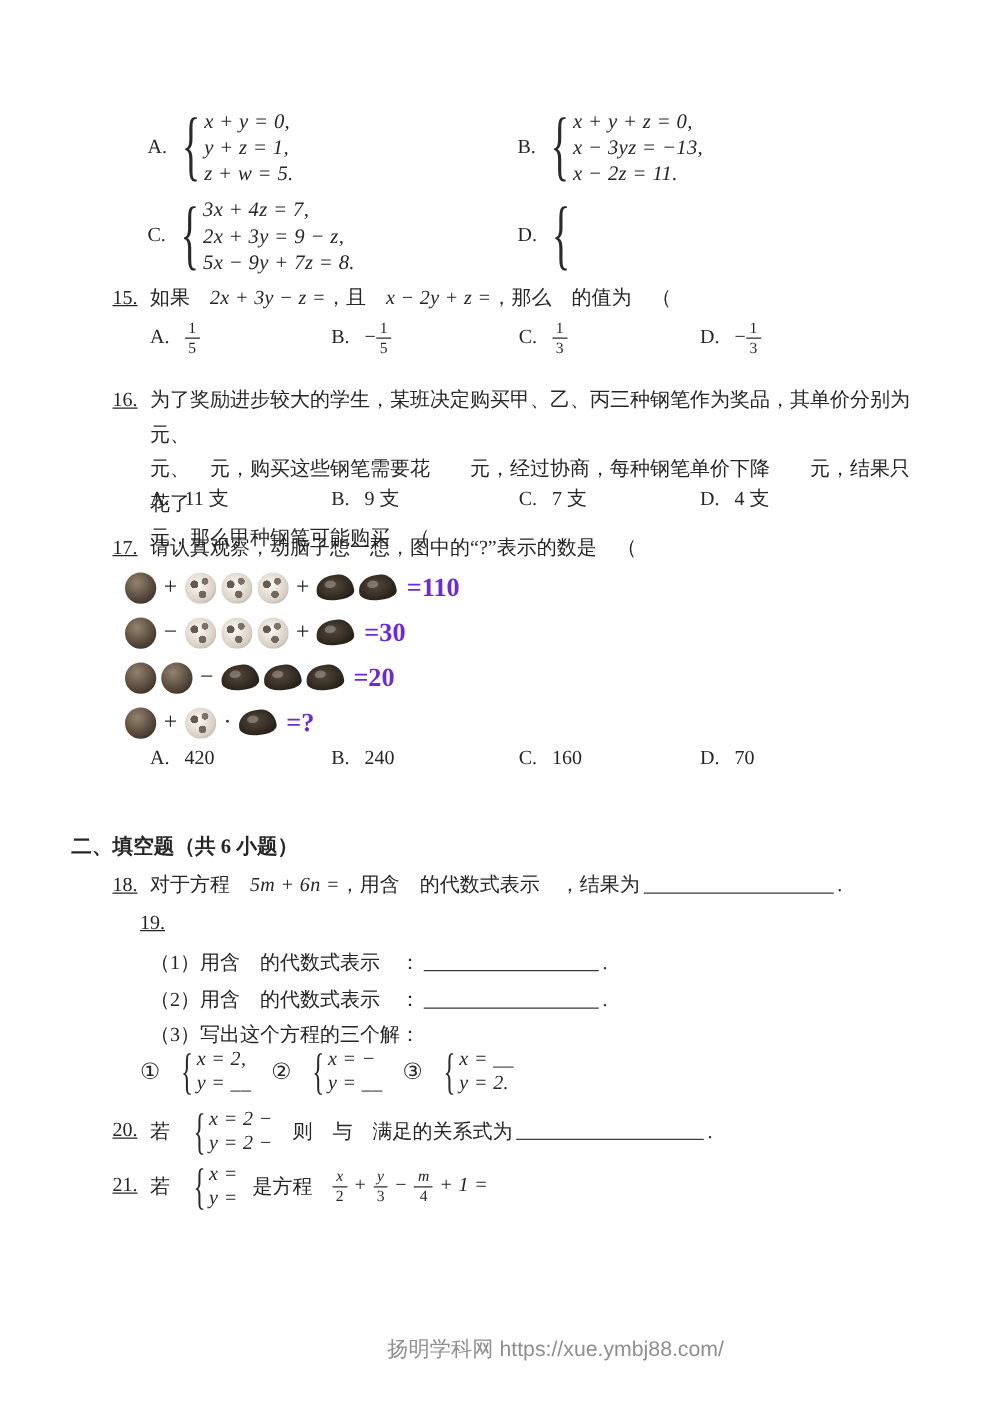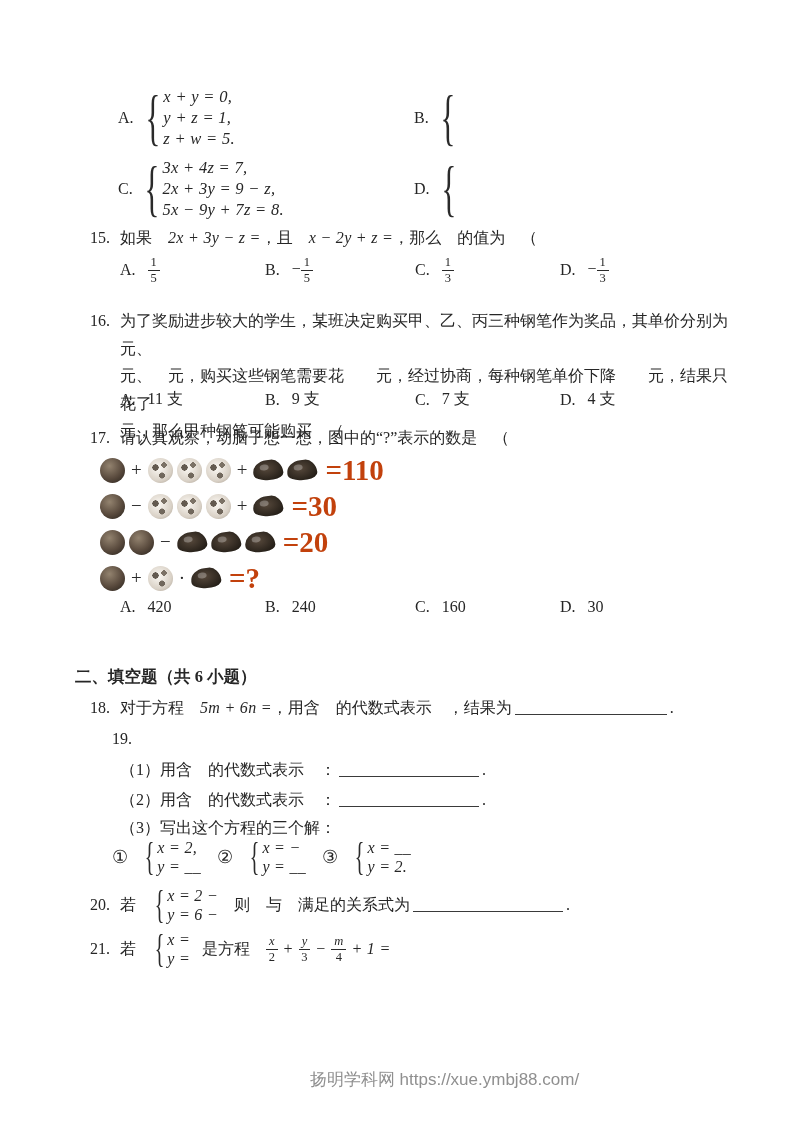--- a/index.html
+++ b/index.html
@@ -7,21 +7,21 @@
         font-family:"Liberation Serif","DejaVu Serif",serif;font-size:16px;overflow:hidden;}
   .abs{position:absolute;}
 
   
   .p-t{font-family:"Liberation Serif","DejaVu Serif",serif;font-style:normal;}
   .p-m{font-family:"Liberation Serif","DejaVu Serif",serif;font-style:italic;letter-spacing:.3px;}
   .blank{display:inline-block;border-bottom:1.3px solid #3a3a3a;height:15px;vertical-align:-2px;margin:0 3px;}
 
   
   .qline{display:flex;align-items:baseline;}
-  .qno{width:30px;flex:none;}
+  .qno{width:30px;flex:none;text-decoration:underline;}
   .q16-lines div{line-height:27.5px;}
 
   
   .sys{display:inline-flex;align-items:center;}
   .sys .brace{font-size:62px;font-weight:400;line-height:.95;transform:scaleX(.5);margin:0 -4px 0 -6px;color:#2a2a2a;}
   .sys .slines{display:flex;flex-direction:column;}
   .sys .slines span{font-style:italic;line-height:21px;font-size:16.5px;letter-spacing:.3px;}
   .sys2 .brace{font-size:40px;margin:0 -2px 0 -4px;}
   .sys2 .slines span{line-height:19px;font-size:16px;}
   .sys-grid{display:grid;grid-template-columns:296px auto;row-gap:8px;}
@@ -47,21 +47,21 @@
   .icon.soccer{width:25px;height:25px;border-radius:50%;
      background:
        radial-gradient(circle at 30% 38%, rgba(74,64,53,.85) 13%, rgba(0,0,0,0) 14%),
        radial-gradient(circle at 64% 28%, rgba(96,85,72,.8) 11%, rgba(0,0,0,0) 12%),
        radial-gradient(circle at 56% 70%, rgba(84,74,62,.8) 13%, rgba(0,0,0,0) 14%),
        radial-gradient(circle at 42% 40%, #fbf8f3, #d9d1c6 62%, #a1978a);}
   .icon.shoe{width:30px;height:20px;transform:rotate(-7deg);border-radius:55% 45% 42% 58% / 68% 80% 36% 42%;
      background:radial-gradient(ellipse at 45% 42%, #56483b, #251f18 78%);}
   .icon.shoe::after{content:"";position:absolute;left:7px;top:4px;width:9px;height:6px;
      background:rgba(255,255,255,.28);border-radius:50%;}
-  .pz-result{font-size:29px;font-weight:600;margin-left:8px;color:#c2410c;font-family:"Liberation Serif",serif;}
+  .pz-result{font-size:21px;font-weight:600;margin-left:8px;color:#6d28d9;font-family:"Liberation Serif",serif;}
 
   .sec-title{font-weight:bold;font-size:16.5px;}
   .sol-row{display:flex;align-items:center;gap:16px;}
   .sol-marker{font-size:18px;}
 
   .footer{width:100%;text-align:center;color:#8f8f8f;font-size:17px;
      font-family:"Liberation Sans","DejaVu Sans",sans-serif;}
 </style>
 </head>
 <body>
@@ -77,20 +77,25 @@
           <span>x + y = 0,</span>
           <span>y + z = 1,</span>
           <span>z + w = 5.</span>
         </span>
       </span>
     </div>
     <div class="sys-opt">
       <span>B.</span>
       <span class="sys">
         <span class="brace">{</span>
+        <span class="slines">
+          <span>x + y + z = 0,</span>
+          <span>x − 3yz = −13,</span>
+          <span>x − 2z = 11.</span>
+        </span>
       </span>
     </div>
     <div class="sys-opt">
       <span>C.</span>
       <span class="sys">
         <span class="brace">{</span>
         <span class="slines">
           <span>3x + 4z = 7,</span>
           <span>2x + 3y = 9 − z,</span>
           <span>5x − 9y + 7z = 8.</span>
@@ -227,25 +232,25 @@
     <span class="opt">
         <span>B.</span>
         <span>240</span>
       </span>
     <span class="opt">
         <span>C.</span>
         <span>160</span>
       </span>
     <span class="opt">
         <span>D.</span>
-        <span>30</span>
-      </span>
-  </div>
-
-  <div class="abs sec-title" style="left:75px;top:666px;text-align:right;">二、填空题（共 6 小题）</div>
+        <span>70</span>
+      </span>
+  </div>
+
+  <div class="abs sec-title" style="left:57px;top:666px;text-align:right;">二、填空题（共 6 小题）</div>
 
   <div class="abs qline" style="left:90px;top:698px;">
     <span class="qno">18.</span>
     <span><span class="p-t">对于方程　</span><span class="p-m">5m + 6n =</span><span class="p-t">，用含　的代数式表示　，结果为</span><span class="blank" style="width: 152px;"></span><span class="p-t">.</span></span>
   </div>
 
   <div class="abs qline" style="left:90px;top:730px;margin-left:22px;">
     <span class="qno">19.</span>
   </div>
   <div class="abs" style="left:120px;top:760px;"><span class="p-t">（1）用含　的代数式表示　：</span><span class="blank" style="width: 140px;"></span><span class="p-t">.</span></div>
@@ -278,21 +283,21 @@
     </span>
   </div>
 
   <div class="abs" style="left:90px;top:886px;display:flex;align-items:center;">
     <span class="qno">20.</span>
     <span style="margin-right:18px;">若</span>
     <span class="sys sys2">
       <span class="brace">{</span>
       <span class="slines">
         <span>x = 2 −</span>
-        <span>y = 6 −</span>
+        <span>y = 2 −</span>
       </span>
     </span>
     <span style="margin-left:16px;"><span class="p-t">则　与　满足的关系式为</span><span class="blank" style="width: 150px;"></span><span class="p-t">.</span></span>
   </div>
 
   <div class="abs" style="left:90px;top:930px;display:flex;align-items:center;">
     <span class="qno">21.</span>
     <span style="margin-right:18px;">若</span>
     <span class="sys sys2">
       <span class="brace">{</span>

